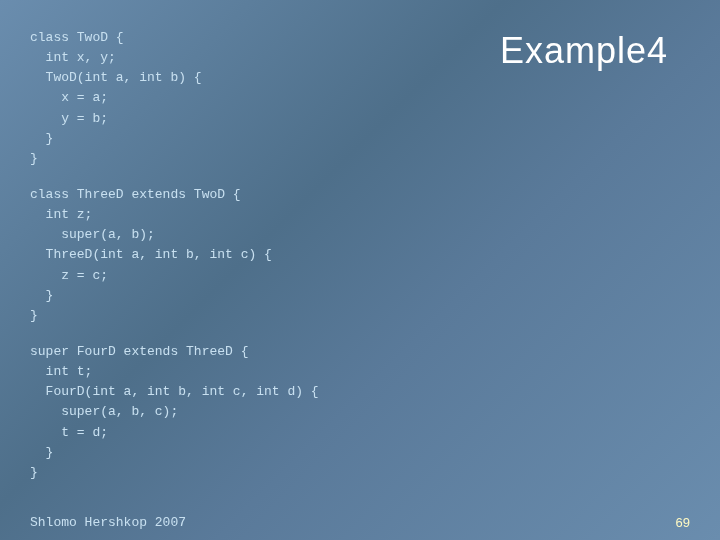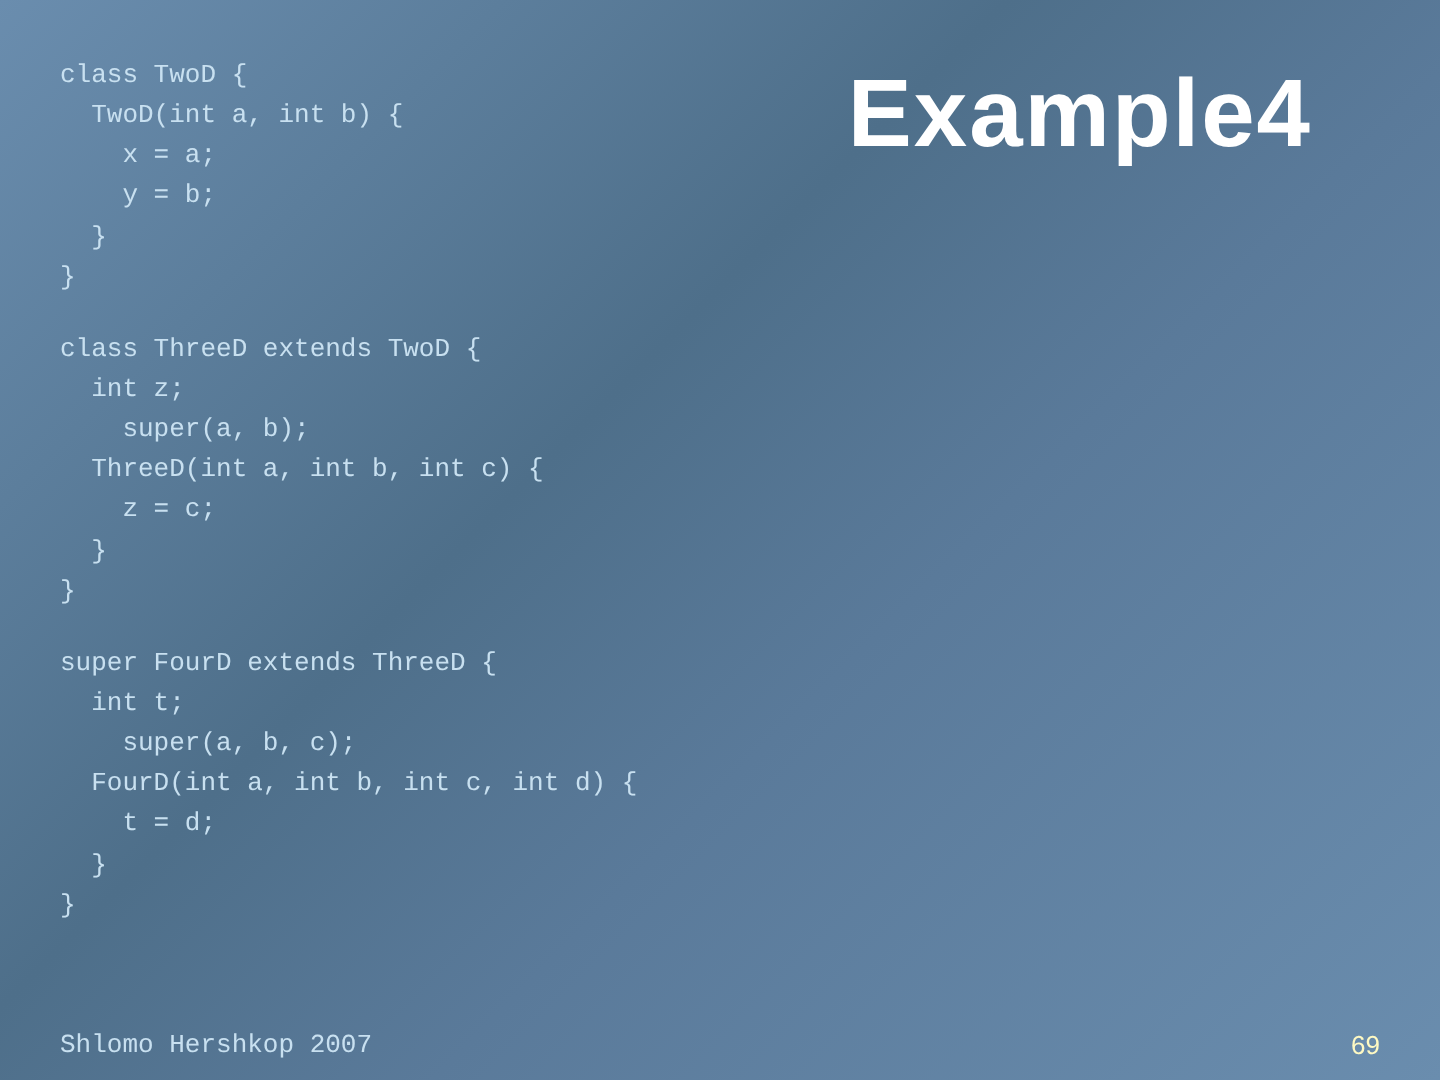--- a/index.html
+++ b/index.html
@@ -27,24 +27,24 @@
       top: 0;
       left: 0;
       width: 100%;
       height: 100%;
       padding: 20px 30px;
     }
 
     .title {
       position: absolute;
       top: 30px;
-      right: 64px;
+      right: 52px;
       font-family: Arial, sans-serif;
-      font-size: 48px;
-      font-weight: bold;
+      font-size: 36px;
+      font-weight: normal;
       color: #ffffff;
       letter-spacing: 1px;
     }
 
     .code-section {
       position: absolute;
       top: 28px;
       left: 30px;
       color: #c8e0f0;
       font-size: 13px;
@@ -83,42 +83,43 @@
 <div class="slide-background"></div>
 
 <div class="slide-content">
 
   <div class="title">Example4</div>
 
   <div class="code-section">
 
     <div class="code-block">
       <div class="code-line">class TwoD {</div>
+      <div class="code-line">  int x, y;</div>
       <div class="code-line">  TwoD(int a, int b) {</div>
       <div class="code-line">    x = a;</div>
       <div class="code-line">    y = b;</div>
       <div class="code-line">  }</div>
       <div class="code-line">}</div>
     </div>
 
     <div class="code-block">
       <div class="code-line">class ThreeD extends TwoD {</div>
       <div class="code-line">  int z;</div>
       <div class="code-line">    super(a, b);</div>
       <div class="code-line">  ThreeD(int a, int b, int c) {</div>
       <div class="code-line">    z = c;</div>
       <div class="code-line">  }</div>
       <div class="code-line">}</div>
     </div>
 
     <div class="code-block">
       <div class="code-line">super FourD extends ThreeD {</div>
       <div class="code-line">  int t;</div>
+      <div class="code-line">  FourD(int a, int b, int c, int d) {</div>
       <div class="code-line">    super(a, b, c);</div>
-      <div class="code-line">  FourD(int a, int b, int c, int d) {</div>
       <div class="code-line">    t = d;</div>
       <div class="code-line">  }</div>
       <div class="code-line">}</div>
     </div>
 
   </div>
 
   <div class="footer">Shlomo Hershkop 2007</div>
   <div class="page-number">69</div>
 

